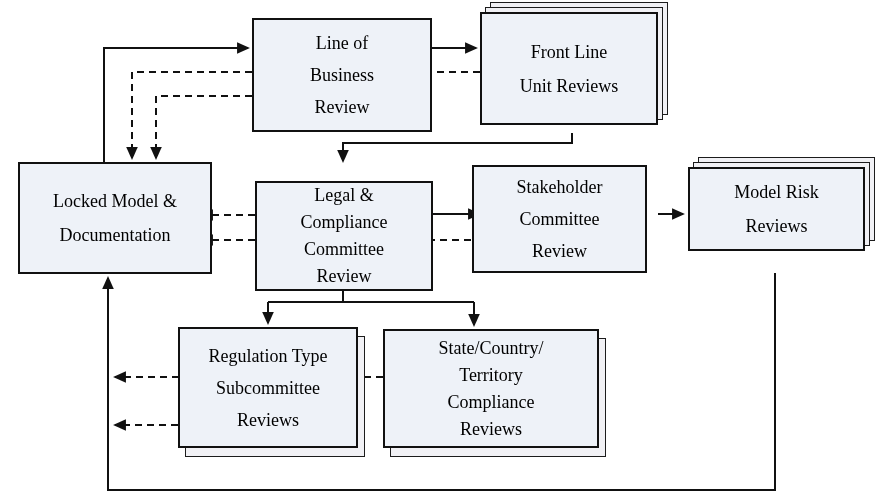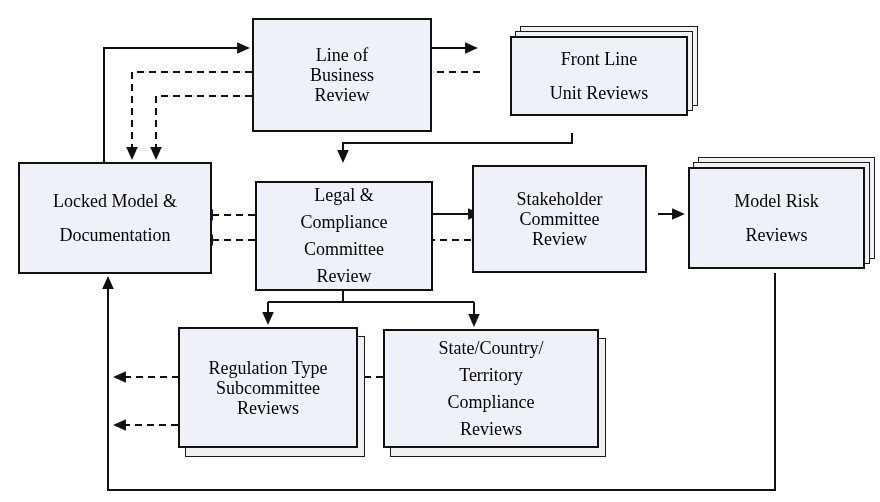--- a/index.html
+++ b/index.html
@@ -29,21 +29,21 @@
     box-sizing: border-box;
     display: flex; align-items: center; justify-content: center;
     text-align: center;
   }
   .lbl {
     white-space: pre-line;
     font-size: 18px;
     color: #000000;
   }
   .lh2 .lbl { line-height: 34px; }
-  .lh3 .lbl { line-height: 20px; }
+  .lh3 .lbl { line-height: 32px; }
   .lh4 .lbl { line-height: 27px; }
 </style>
 </head>
 <body>
 
 <div id="canvas">
 
   <svg id="wires" width="880" height="502" viewBox="0 0 880 502">
     <defs>
       <marker id="ah" viewBox="0 0 10 9" refX="8.5" refY="4.5" markerWidth="6.5" markerHeight="5.8" orient="auto-start-reverse">
@@ -80,21 +80,21 @@
   </div>
 
   <div class="stack lh3" style="left:252px; top:18px; width:180px; height:114px;">
     <div class="box">
         <span class="lbl">Line of
 Business
 Review</span>
       </div>
   </div>
 
-  <div class="stack lh2" style="left:480px; top:36px; width:178px; height:80px;margin-left:30px;">
+  <div class="stack lh2" style="left:480px; top:12px; width:178px; height:113px;">
     <div class="layer up2"></div>
     <div class="layer up1"></div>
     <div class="box">
         <span class="lbl">Front Line
 Unit Reviews</span>
       </div>
   </div>
 
   <div class="stack lh4" style="left:255px; top:165px; width:178px; height:110px;margin-top:16px;">
     <div class="box">
@@ -106,21 +106,21 @@
   </div>
 
   <div class="stack lh3" style="left:472px; top:165px; width:175px; height:108px;">
     <div class="box">
         <span class="lbl">Stakeholder
 Committee
 Review</span>
       </div>
   </div>
 
-  <div class="stack lh2" style="left:688px; top:167px; width:177px; height:102px;">
+  <div class="stack lh2" style="left:688px; top:167px; width:177px; height:84px;">
     <div class="layer up2"></div>
     <div class="layer up1"></div>
     <div class="box">
         <span class="lbl">Model Risk
 Reviews</span>
       </div>
   </div>
 
   <div class="stack lh3" style="left:178px; top:327px; width:180px; height:121px;">
     <div class="layer down1"></div>

